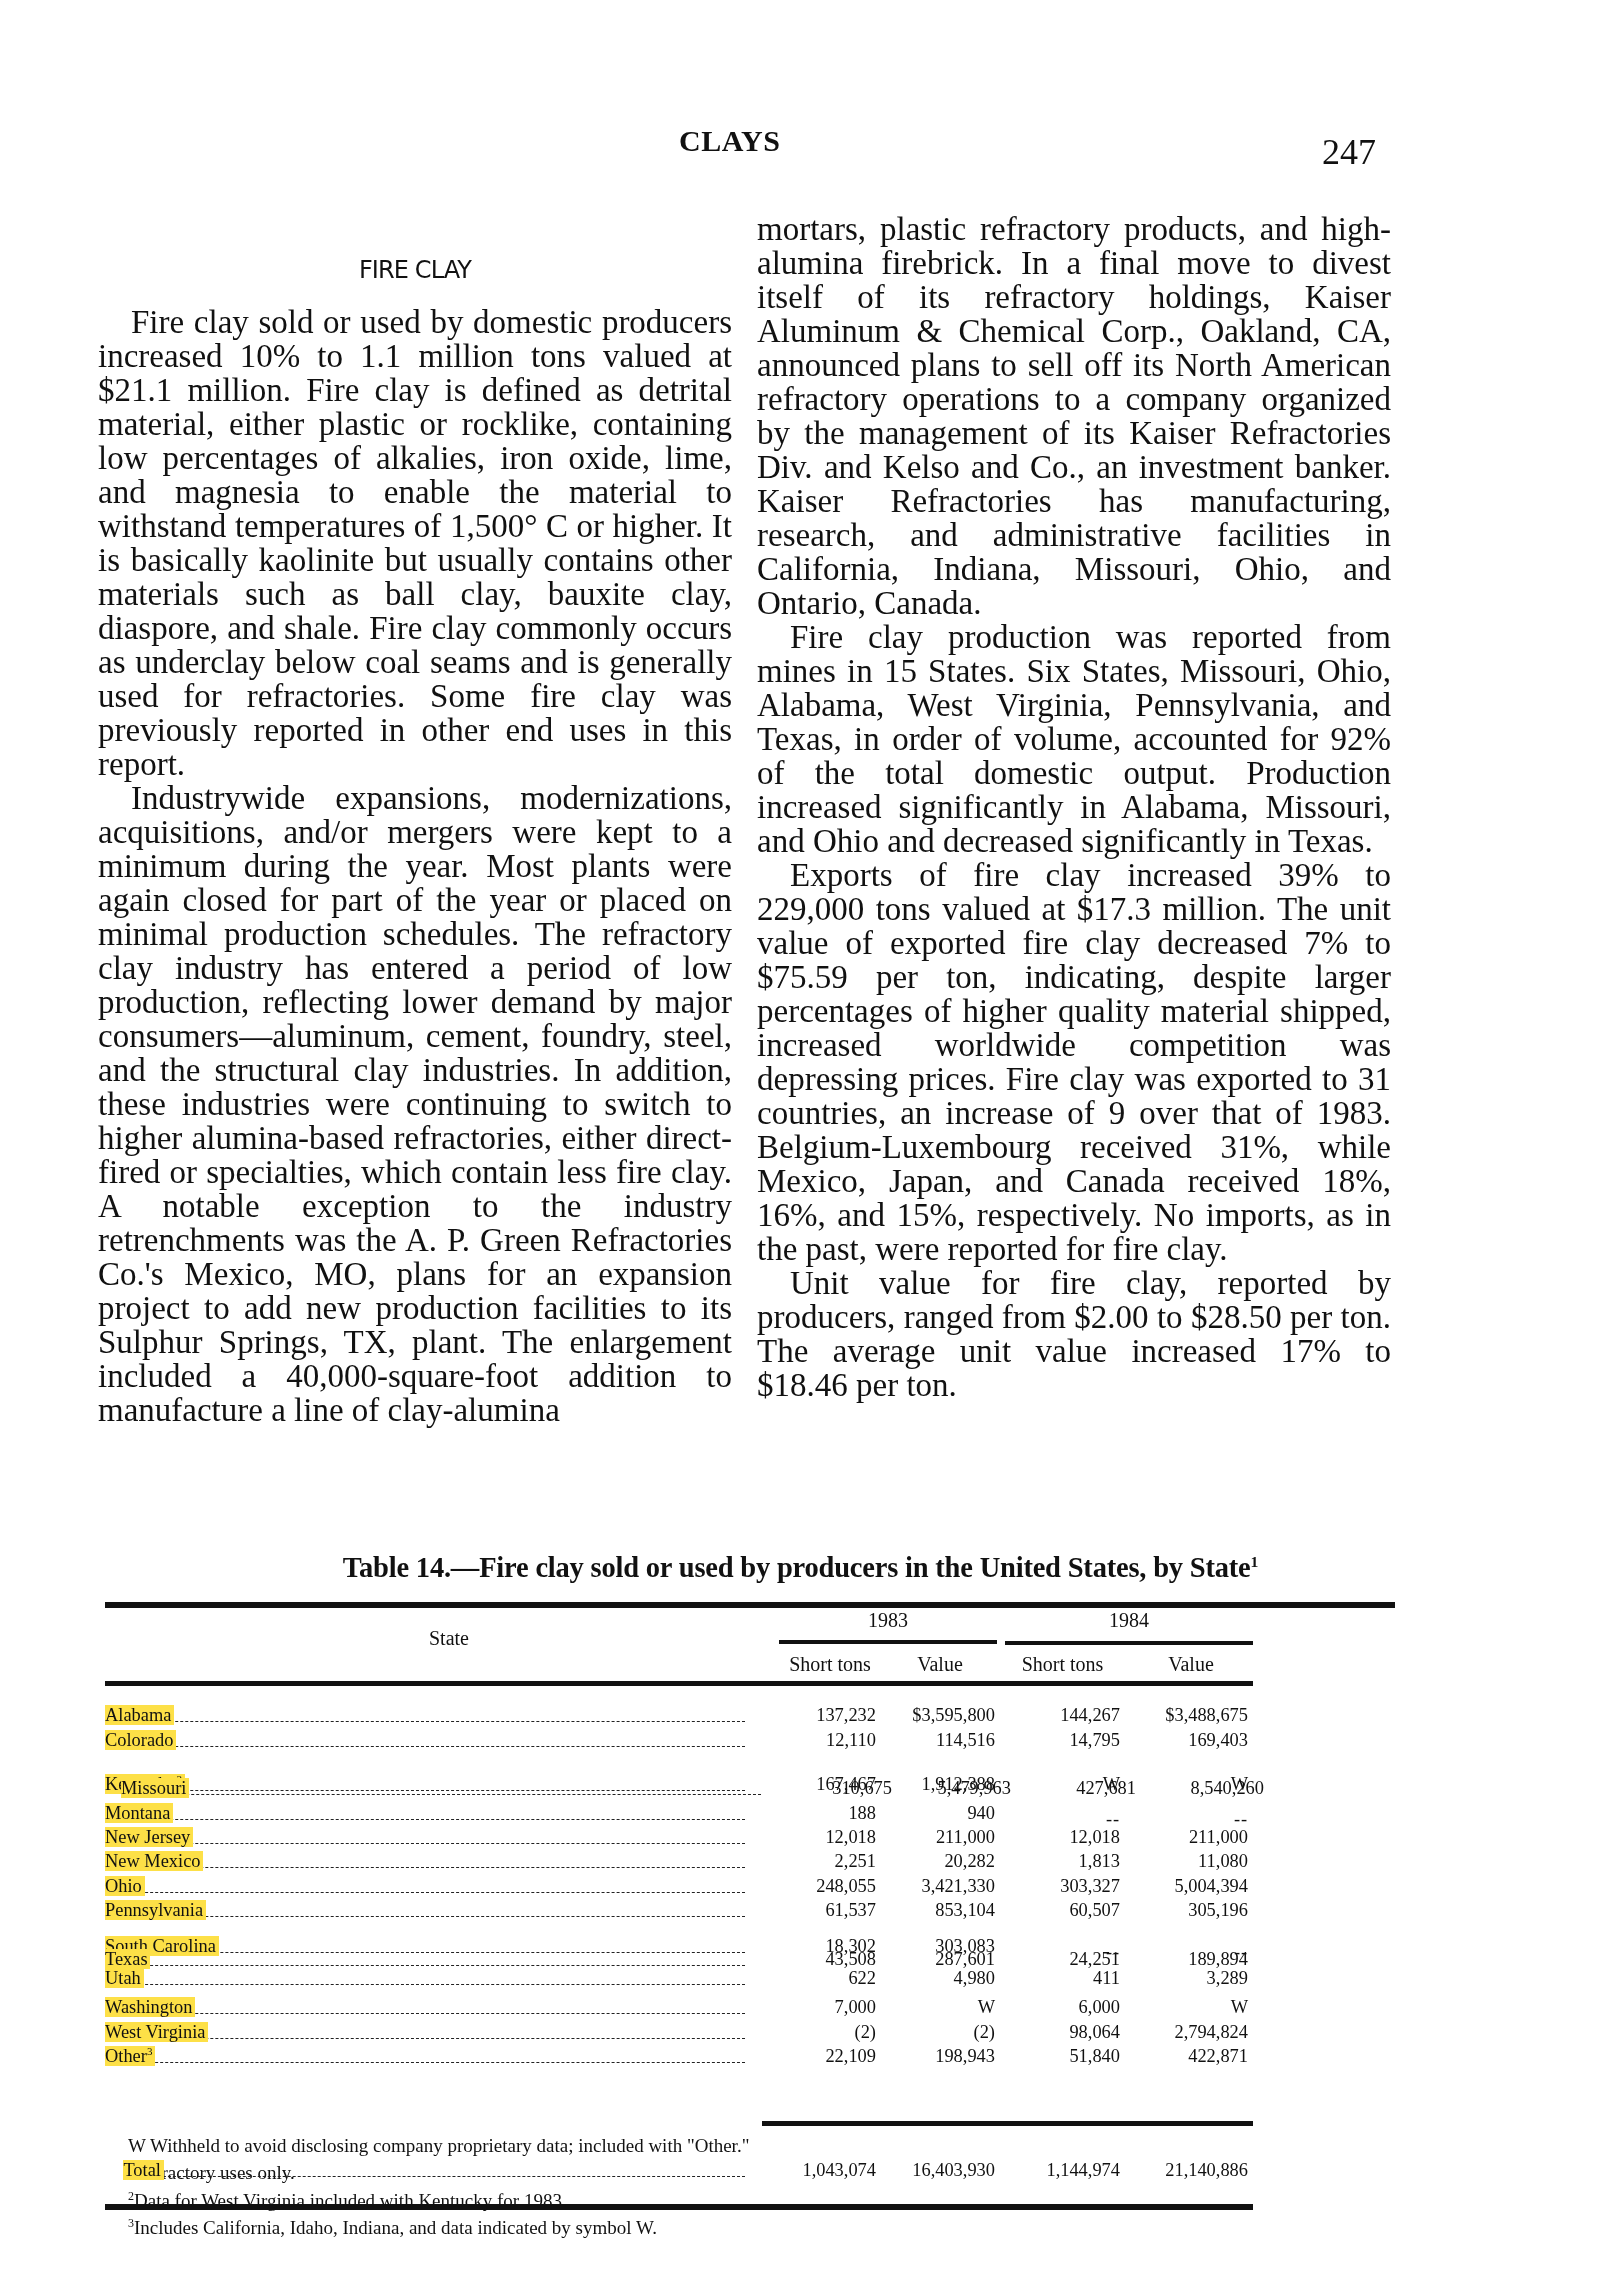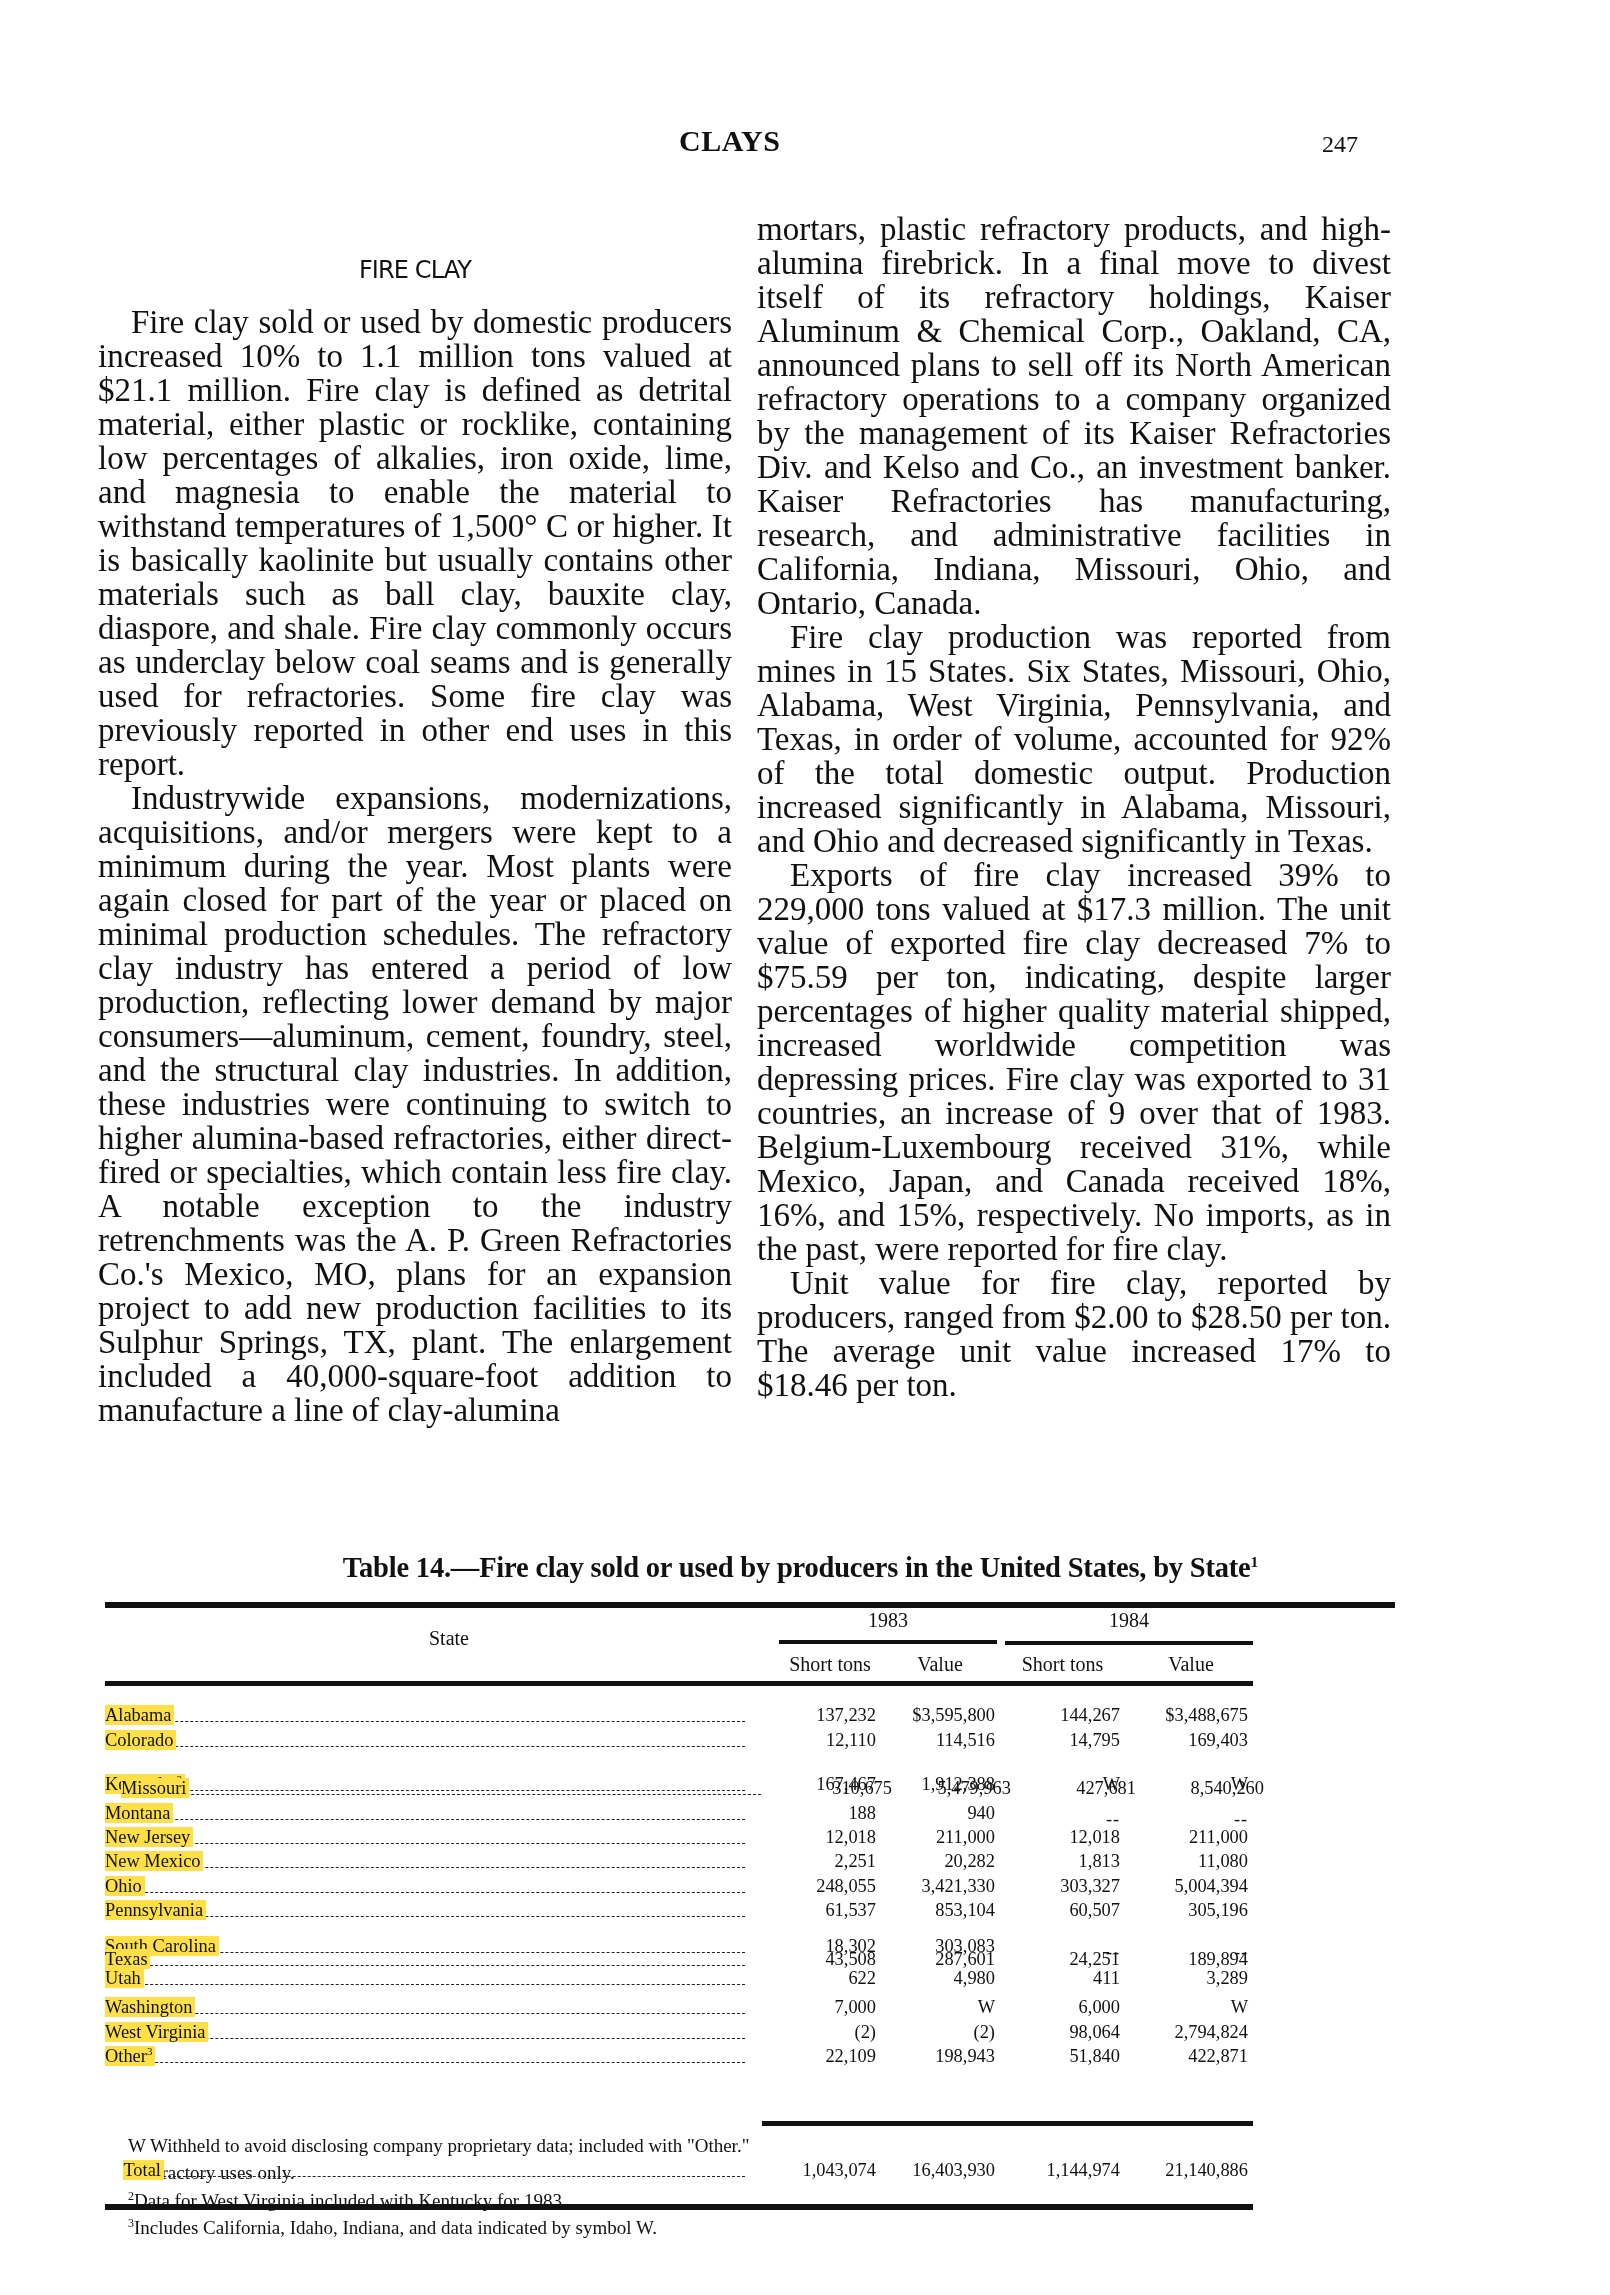--- a/index.html
+++ b/index.html
@@ -1,19 +1,19 @@
 <!DOCTYPE html>
 <html style="font-size:7.3px"><head>
 <meta charset="utf-8">
 <style>
   html, body { margin: 0; padding: 0; background: #ffffff; }
   body { width: 1610px; height: 2467px; position: relative; overflow: hidden; color: #111; font-family: "DejaVu Serif", "Liberation Serif", serif; }
   .abs { position: absolute; }
   #running-head { left: 679px; top: 124px; font-size: 30px; font-weight: bold; letter-spacing: 0.5px; font-family: "Liberation Serif", serif; }
-  #page-number { left: 1322px; top: 131px; font-size: 24px; font-family: "Liberation Serif", serif; }
+  #page-number { left: 1322px; top: 131px; font-size: 36px; font-family: "Liberation Serif", serif; }
   .col { position: absolute; font-family: "Liberation Serif", serif; font-size: 33px; line-height: 34px; text-align: justify; }
   #col-left { left: 98px; top: 257px; width: 634px; }
   #col-right { left: 757px; top: 212px; width: 634px; }
   .section-heading { text-align: center; font-family: "DejaVu Sans", sans-serif; font-weight: normal; font-size: 24px; letter-spacing: -0.9px; margin: 0 0 20px 0; line-height: 27.5px; }
   .col p { margin: 0; text-indent: 0; hyphens: manual; }
   .col p.indent { text-indent: 33px; }
   .col p.cont { text-indent: 0; }
 
   #table-title { left: 197px; top: 1552px; width: 1207px; text-align: center; font-family: "Liberation Serif", serif; font-weight: bold; font-size: 28.5px; letter-spacing: -0.2px; }
   #table-title sup { font-size: 15.6px; }

